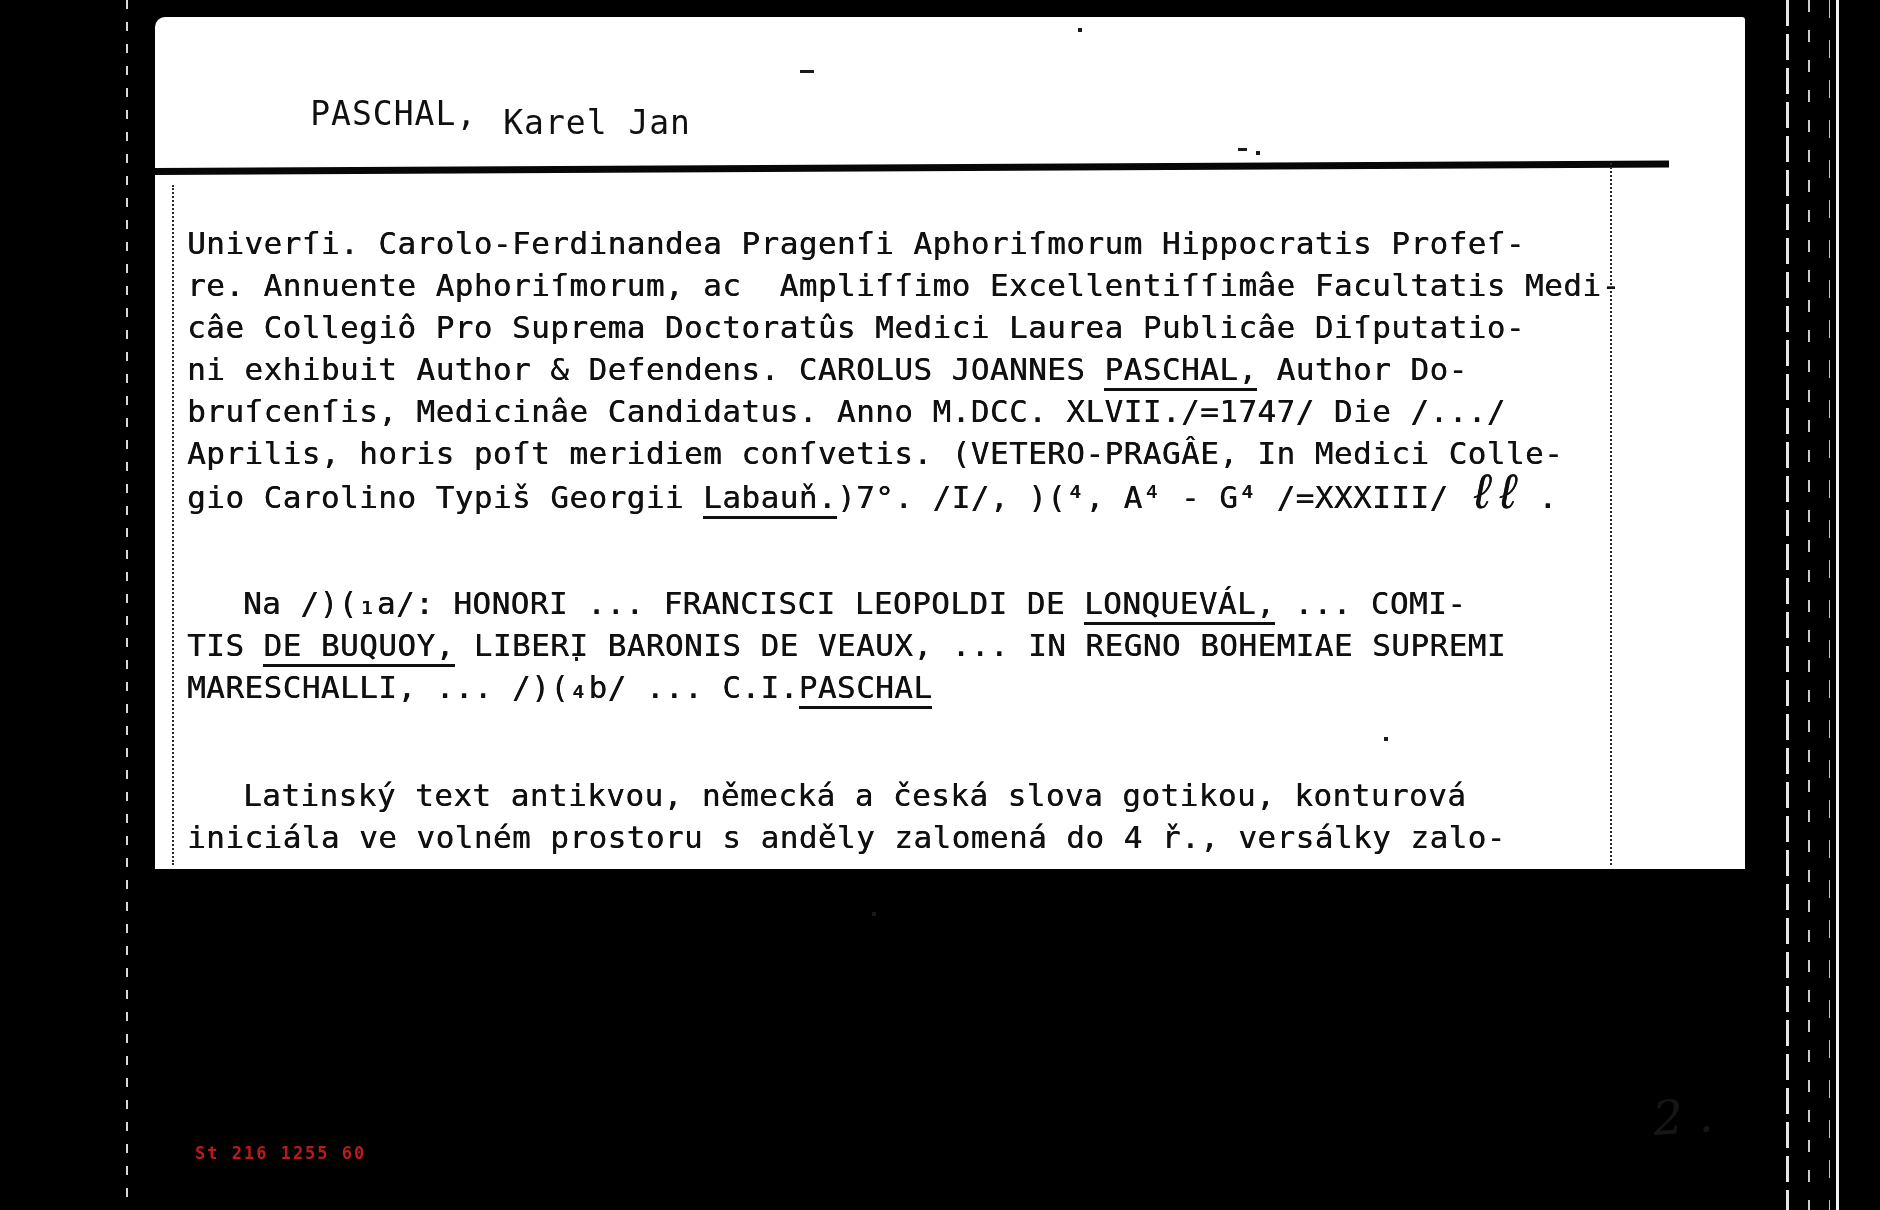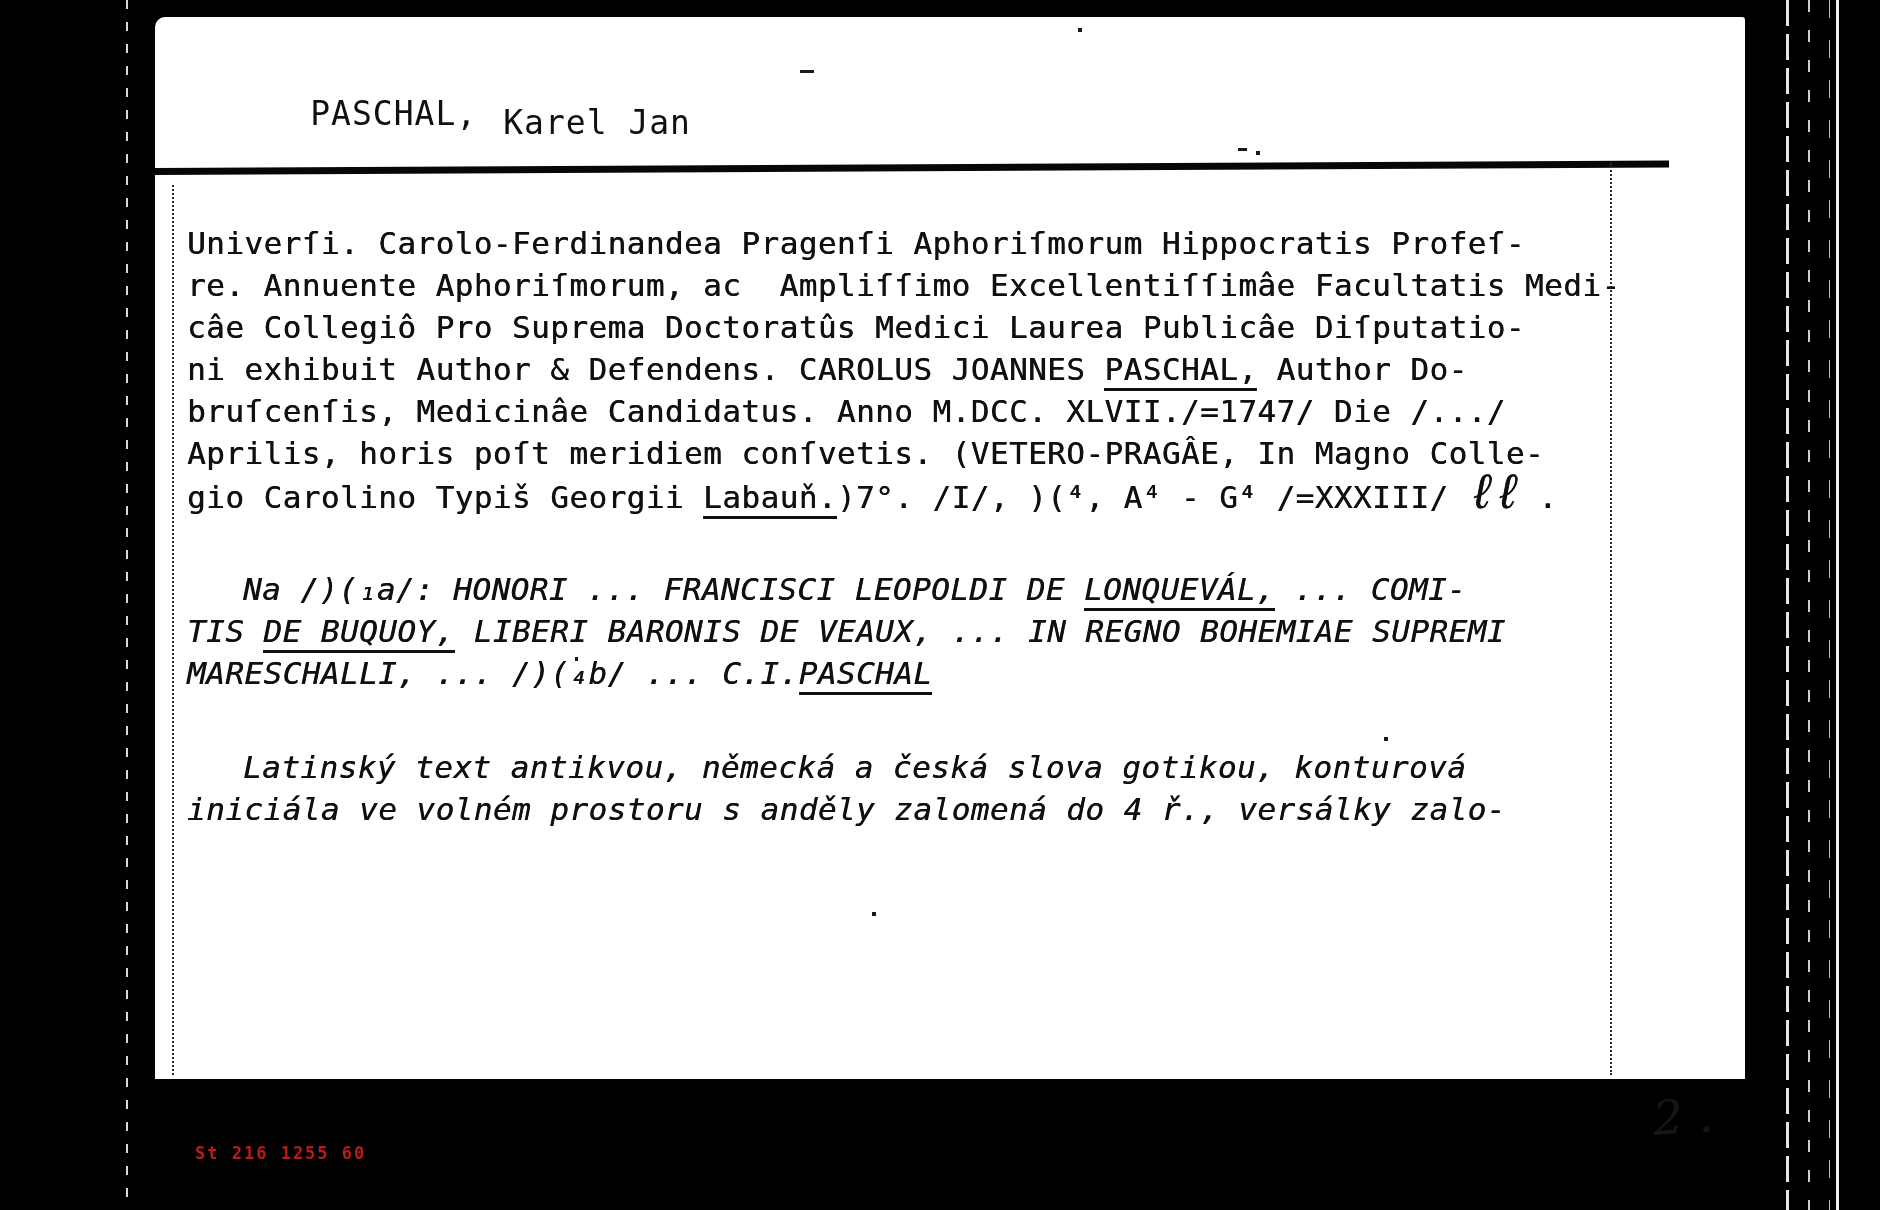--- a/index.html
+++ b/index.html
@@ -9,21 +9,21 @@
     font-family:"DejaVu Sans Mono", monospace;
   }
   
   .film-line-left {
     position:absolute; left:126px; top:0; width:2px; height:1210px;
     background:repeating-linear-gradient(to bottom,#fff 0 9px,transparent 9px 22px);
     opacity:.85;
   }
   
   .card {
-    position:absolute; left:155px; top:17px; width:1590px; height:1062px;
+    position:absolute; left:155px; top:17px; width:1590px; height:852px;
     background:#ffffff; border-radius:10px 3px 0 0; color:#101010;
   }
   .header-zone { position:absolute; left:30px; top:38px; white-space:pre;
     font-size:33px; letter-spacing:1px; }
   .hdr2 { position:relative; top:9px; margin-left:26px; }
   .rule {
     position:absolute; left:0; top:151px; width:1514px; height:7px;
     background:#070707; transform:rotate(-0.28deg); transform-origin:left center;
   }
   .dotted-left {
@@ -38,21 +38,21 @@
     position:absolute; left:32px; top:205px; width:1424px;
     font-size:31px; line-height:42px; letter-spacing:0.45px;
     text-shadow:0.4px 0 0 currentColor;
   }
   .tline { white-space:pre; height:42px; }
   .tline .u { border-bottom:3px solid #101010; padding-bottom:1px; }
   .tline .hand {
     font-family:Liberation Mono, monospace; font-style:italic;
     font-size:48px; letter-spacing:-3px;
   }
-  .para.gap { margin-top:52px;font-style:italic; }
+  .para.gap { margin-top:66px; }
   .tline.in { padding-left:56px; }
   .sig {
     position:absolute; left:40px; top:1126px;
     font-size:17px; font-weight:bold; letter-spacing:2px; color:#b91c1c;
   }
   .pagenum {
     position:absolute; left:1498px; top:1072px;
     font-family:"DejaVu Serif", serif; font-style:italic;
     font-size:47px; color:#161616; transform:rotate(-4deg);
   }
@@ -86,21 +86,21 @@
     <div class="dotted-left"></div>
     <div class="dotted-right"></div>
 
     <div class="body-text">
       <div class="para">
           <div class="tline"><span>Univerſi. Carolo-Ferdinandea Pragenſi Aphoriſmorum Hippocratis Profeſ-</span></div>
           <div class="tline"><span>re. Annuente Aphoriſmorum, ac  Ampliſſimo Excellentiſſimâe Facultatis Medi-</span></div>
           <div class="tline"><span>câe Collegiô Pro Suprema Doctoratûs Medici Laurea Publicâe Diſputatio-</span></div>
           <div class="tline"><span>ni exhibuit Author &amp; Defendens. CAROLUS JOANNES </span><span class="u">PASCHAL,</span><span> Author Do-</span></div>
           <div class="tline"><span>bruſcenſis, Medicinâe Candidatus. Anno M.DCC. XLVII./=1747/ Die /.../</span></div>
-          <div class="tline"><span>Aprilis, horis poſt meridiem conſvetis. (VETERO-PRAGÂE, In Magno Colle-</span></div>
+          <div class="tline"><span>Aprilis, horis poſt meridiem conſvetis. (VETERO-PRAGÂE, In Medici Colle-</span></div>
           <div class="tline"><span>gio Carolino Typiš Georgii </span><span class="u">Labauň.</span><span>)7°. /I/, )(⁴, A⁴ - G⁴ /=XXXIII/ </span><span class="hand">ℓℓ</span><span> .</span></div>
         </div>
       <div class="para gap">
           <div class="tline in"><span>Na /)(₁a/: HONORI ... FRANCISCI LEOPOLDI DE </span><span class="u">LONQUEVÁL,</span><span> ... COMI-</span></div>
           <div class="tline"><span>TIS </span><span class="u">DE BUQUOY,</span><span> LIBERI BARONIS DE VEAUX, ... IN REGNO BOHEMIAE SUPREMI</span></div>
           <div class="tline"><span>MARESCHALLI, ... /)(₄b/ ... C.I.</span><span class="u">PASCHAL</span></div>
         </div>
       <div class="para gap">
           <div class="tline in"><span>Latinský text antikvou, německá a česká slova gotikou, konturová</span></div>
           <div class="tline"><span>iniciála ve volném prostoru s anděly zalomená do 4 ř., versálky zalo-</span></div>

